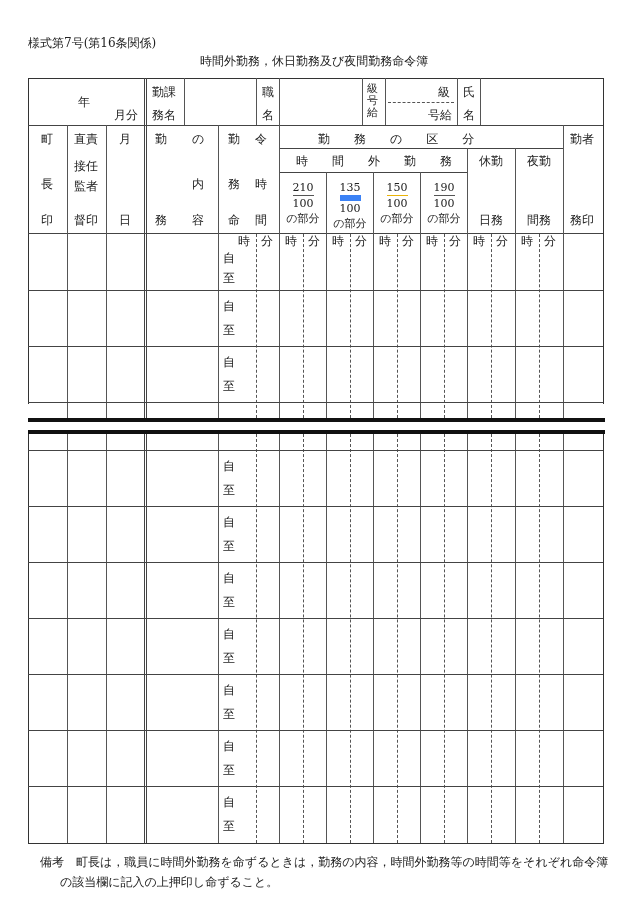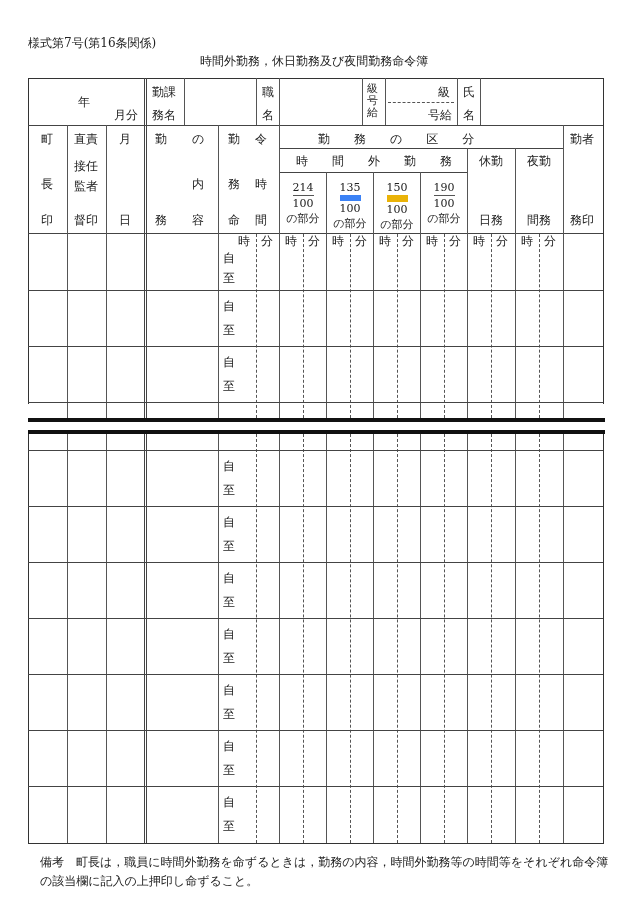--- a/index.html
+++ b/index.html
@@ -119,31 +119,31 @@
   <div class="abs t" style="left:255px;top:133px;">令</div>
   <div class="abs t" style="left:228px;top:178px;">務</div>
   <div class="abs t" style="left:255px;top:178px;">時</div>
   <div class="abs t" style="left:228px;top:214px;">命</div>
   <div class="abs t" style="left:255px;top:214px;">間</div>
 
   <div class="abs t" style="left:318px;top:133px;white-space:pre;">勤　　務　　の　　区　　分</div>
   <div class="abs t" style="left:296px;top:155px;white-space:pre;">時　　間　　外　　勤　　務</div>
 
   <div class="abs" style="left:280px;top:180px;width:46px;text-align:center;font-size:11px;line-height:15px;">
-    <div style="display:inline-block;border-bottom:1px solid #555;">214</div>
+    <div style="display:inline-block;border-bottom:1px solid #555;">210</div>
     <div>100</div>
     <div>の部分</div>
   </div>
   <div class="abs" style="left:327px;top:180px;width:46px;text-align:center;font-size:11px;line-height:15px;">
     <div style="display:inline-block;border-bottom:6px solid #3b82f6;">135</div>
     <div>100</div>
     <div>の部分</div>
   </div>
   <div class="abs" style="left:374px;top:180px;width:46px;text-align:center;font-size:11px;line-height:15px;">
-    <div style="display:inline-block;border-bottom:7px solid #eab308;">150</div>
+    <div style="display:inline-block;border-bottom:1px solid #eab308;">150</div>
     <div>100</div>
     <div>の部分</div>
   </div>
   <div class="abs" style="left:421px;top:180px;width:46px;text-align:center;font-size:11px;line-height:15px;">
     <div style="display:inline-block;border-bottom:1px solid #555;">190</div>
     <div>100</div>
     <div>の部分</div>
   </div>
 
   <div class="abs t" style="left:479px;top:155px;">休勤</div>
@@ -197,15 +197,15 @@
   <div class="abs t" style="left:223px;top:652px;">至</div>
   <div class="abs t" style="left:223px;top:684px;">自</div>
   <div class="abs t" style="left:223px;top:708px;">至</div>
   <div class="abs t" style="left:223px;top:740px;">自</div>
   <div class="abs t" style="left:223px;top:764px;">至</div>
   <div class="abs t" style="left:223px;top:796px;">自</div>
   <div class="abs t" style="left:223px;top:820px;">至</div>
 
   <div class="abs t" style="left:40px;top:856px;">備考</div>
   <div class="abs t" style="left:76px;top:856px;">町長は，職員に時間外勤務を命ずるときは，勤務の内容，時間外勤務等の時間等をそれぞれ命令簿</div>
-  <div class="abs t" style="left:40px;top:876px;font-family:Liberation Mono, monospace;">の該当欄に記入の上押印し命ずること。</div>
+  <div class="abs t" style="left:60px;top:876px;">の該当欄に記入の上押印し命ずること。</div>
 
 </div>
 
 </body></html>

